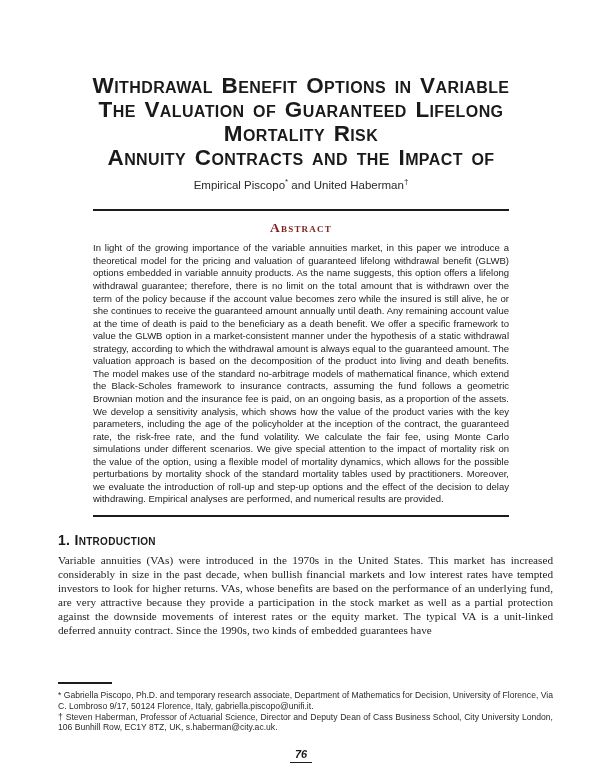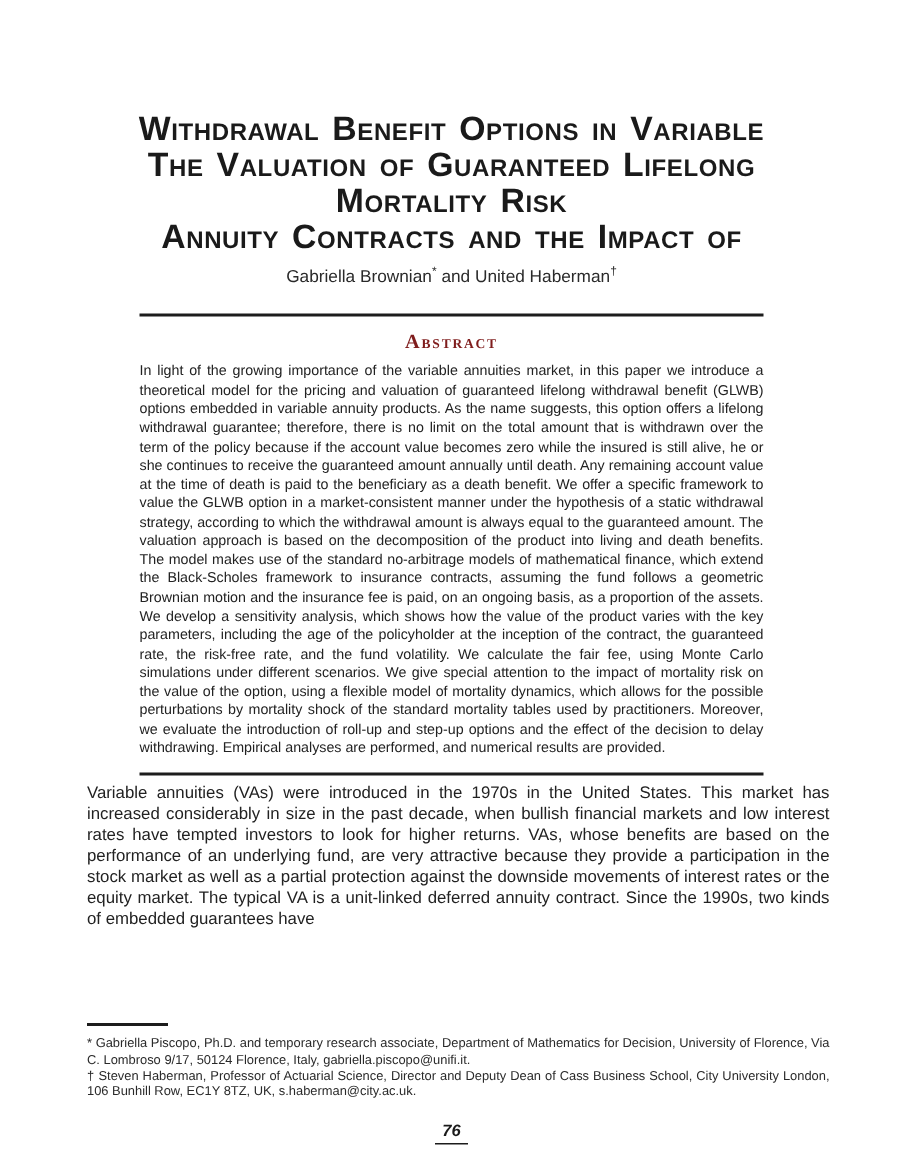--- a/index.html
+++ b/index.html
@@ -90,21 +90,21 @@
     font-family: "Liberation Sans", sans-serif;
     font-variant: small-caps;
     font-weight: 700;
     font-size: 14px;
     letter-spacing: 0.3px;
     color: #1a1a1a;
   }
   .intro-body {
     margin: 6px 0 0;
     text-align: justify;
-    font-family: Liberation Sans, sans-serif;
+    font-family: Liberation Serif, serif;
     font-size: 11.2px;
     line-height: 13.9px;
     color: #222222;
   }
 
   
   .footnote-rule {
     position: absolute;
     left: 58px;
     top: 682px;
@@ -153,32 +153,33 @@
 
 <div class="page">
 
   <header class="title-block">
     <div class="title-line">Withdrawal Benefit Options in Variable</div>
     <div class="title-line">The Valuation of Guaranteed Lifelong</div>
     <div class="title-line">Mortality Risk</div>
     <div class="title-line">Annuity Contracts and the Impact of</div>
   </header>
 
-  <div class="authors"><span>Gabriella Brownian</span><sup>*</sup><span> and </span><span>United Haberman</span><sup>†</sup></div>
+  <div class="authors"><span>Empirical Piscopo</span><sup>*</sup><span> and </span><span>United Haberman</span><sup>†</sup></div>
 
   <hr class="rule rule-top">
 
   <section class="abstract">
     <h2 class="abstract-heading">Abstract</h2>
     <p class="abstract-body">In light of the growing importance of the variable annuities market, in this paper we introduce a theoretical model for the pricing and valuation of guaranteed lifelong withdrawal benefit (GLWB) options embedded in variable annuity products. As the name suggests, this option offers a lifelong withdrawal guarantee; therefore, there is no limit on the total amount that is withdrawn over the term of the policy because if the account value becomes zero while the insured is still alive, he or she continues to receive the guaranteed amount annually until death. Any remaining account value at the time of death is paid to the beneficiary as a death benefit. We offer a specific framework to value the GLWB option in a market-consistent manner under the hypothesis of a static withdrawal strategy, according to which the withdrawal amount is always equal to the guaranteed amount. The valuation approach is based on the decomposition of the product into living and death benefits. The model makes use of the standard no-arbitrage models of mathematical finance, which extend the Black-Scholes framework to insurance contracts, assuming the fund follows a geometric Brownian motion and the insurance fee is paid, on an ongoing basis, as a proportion of the assets. We develop a sensitivity analysis, which shows how the value of the product varies with the key parameters, including the age of the policyholder at the inception of the contract, the guaranteed rate, the risk-free rate, and the fund volatility. We calculate the fair fee, using Monte Carlo simulations under different scenarios. We give special attention to the impact of mortality risk on the value of the option, using a flexible model of mortality dynamics, which allows for the possible perturbations by mortality shock of the standard mortality tables used by practitioners. Moreover, we evaluate the introduction of roll-up and step-up options and the effect of the decision to delay withdrawing. Empirical analyses are performed, and numerical results are provided.</p>
   </section>
 
   <hr class="rule rule-bottom">
 
   <section class="introduction">
+    <h2 class="section-heading">1. Introduction</h2>
     <p class="intro-body">Variable annuities (VAs) were introduced in the 1970s in the United States. This market has increased considerably in size in the past decade, when bullish financial markets and low interest rates have tempted investors to look for higher returns. VAs, whose benefits are based on the performance of an underlying fund, are very attractive because they provide a participation in the stock market as well as a partial protection against the downside movements of interest rates or the equity market. The typical VA is a unit-linked deferred annuity contract. Since the 1990s, two kinds of embedded guarantees have</p>
   </section>
 
   <hr class="footnote-rule">
 
   <footer class="footnotes">
     <p class="footnote"><span class="fn-marker">*</span><span> Gabriella Piscopo, Ph.D. and temporary research associate, Department of Mathematics for Decision, University of Florence, Via C. Lombroso 9/17, 50124 Florence, Italy, gabriella.piscopo@unifi.it.</span></p>
     <p class="footnote"><span class="fn-marker">†</span><span> Steven Haberman, Professor of Actuarial Science, Director and Deputy Dean of Cass Business School, City University London, 106 Bunhill Row, EC1Y 8TZ, UK, s.haberman@city.ac.uk.</span></p>
   </footer>
 

